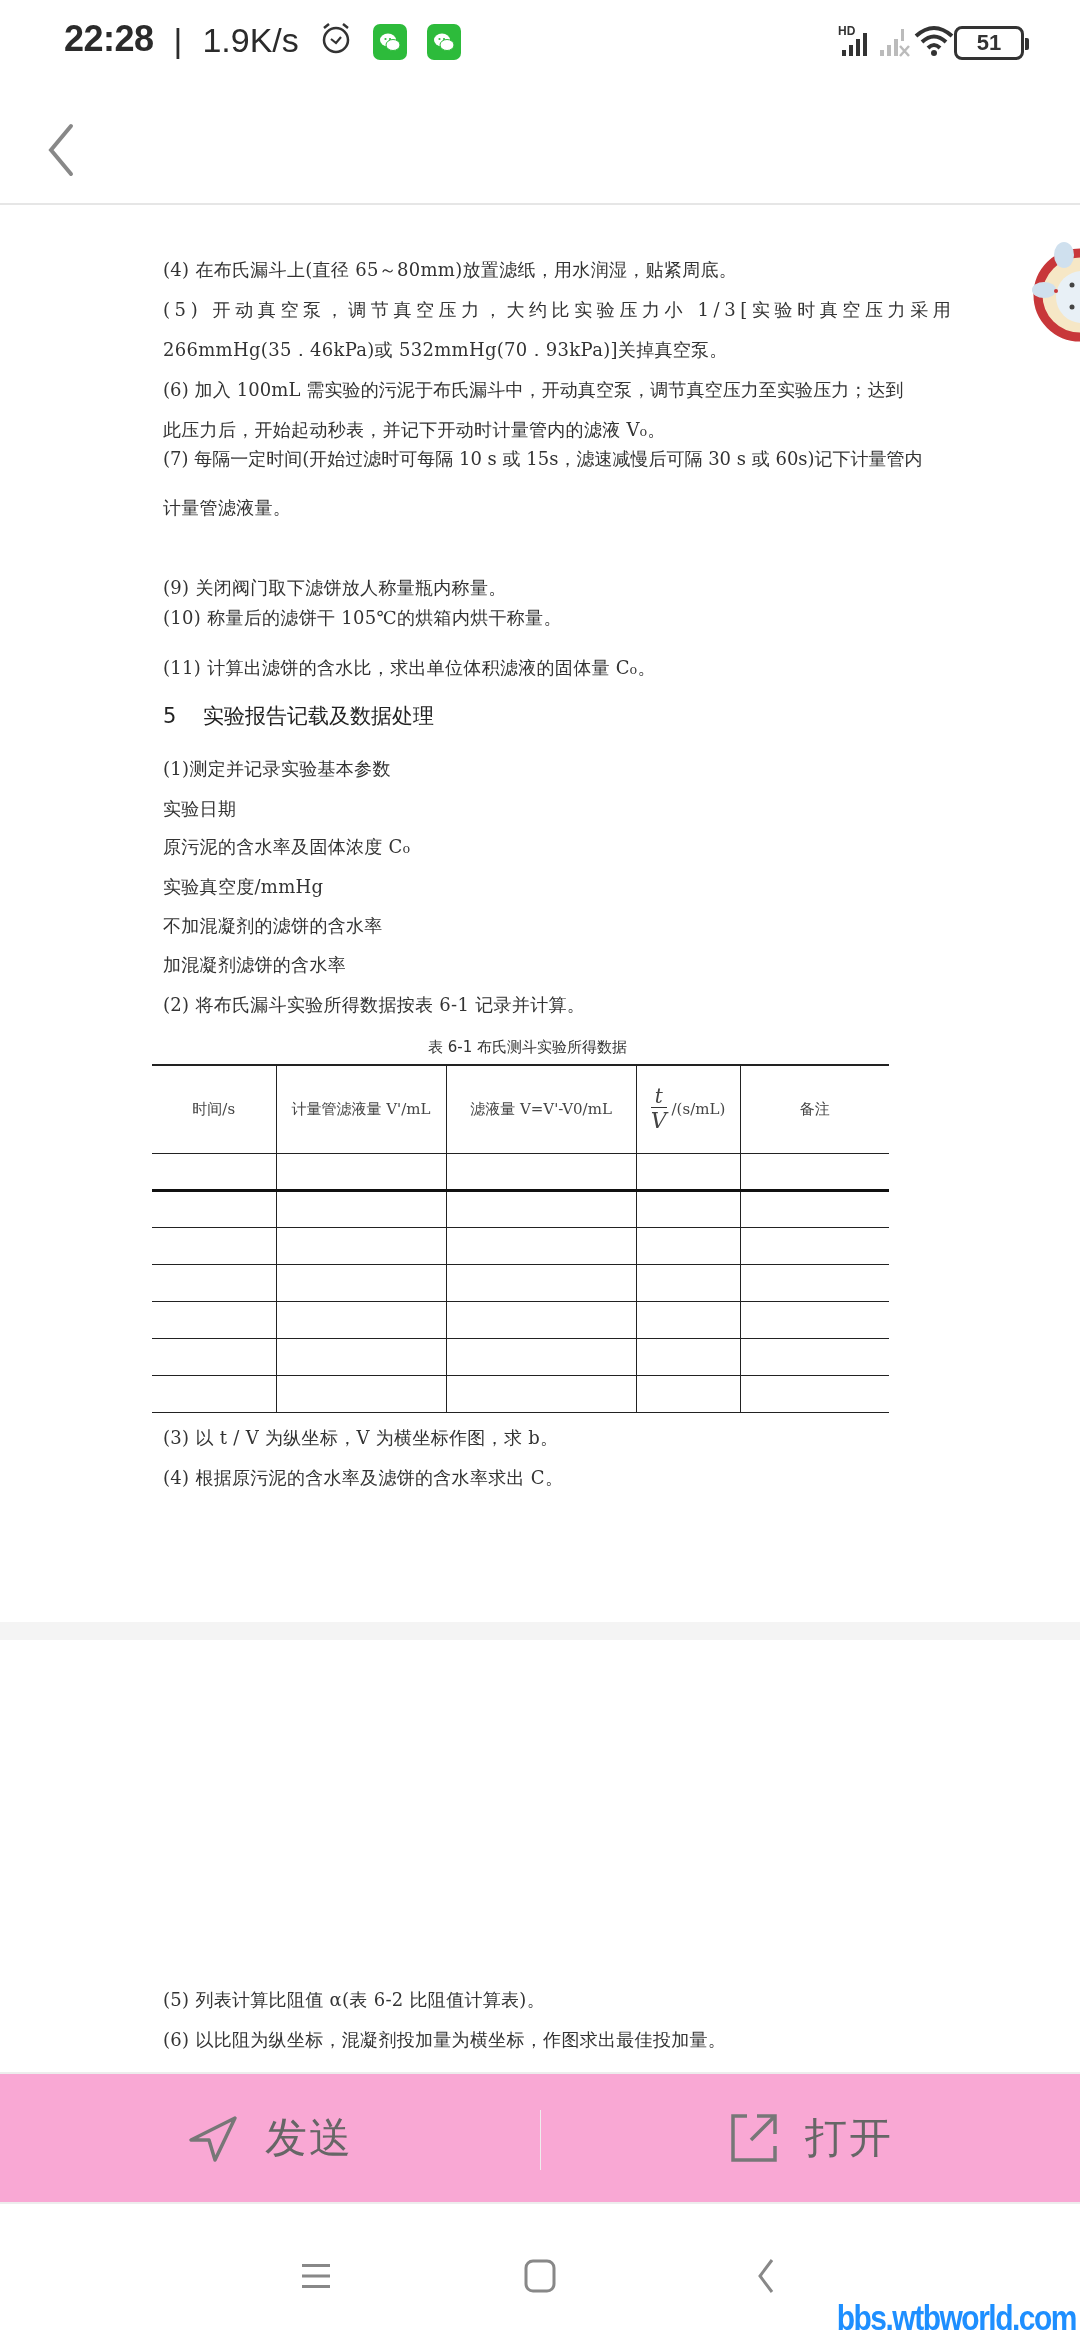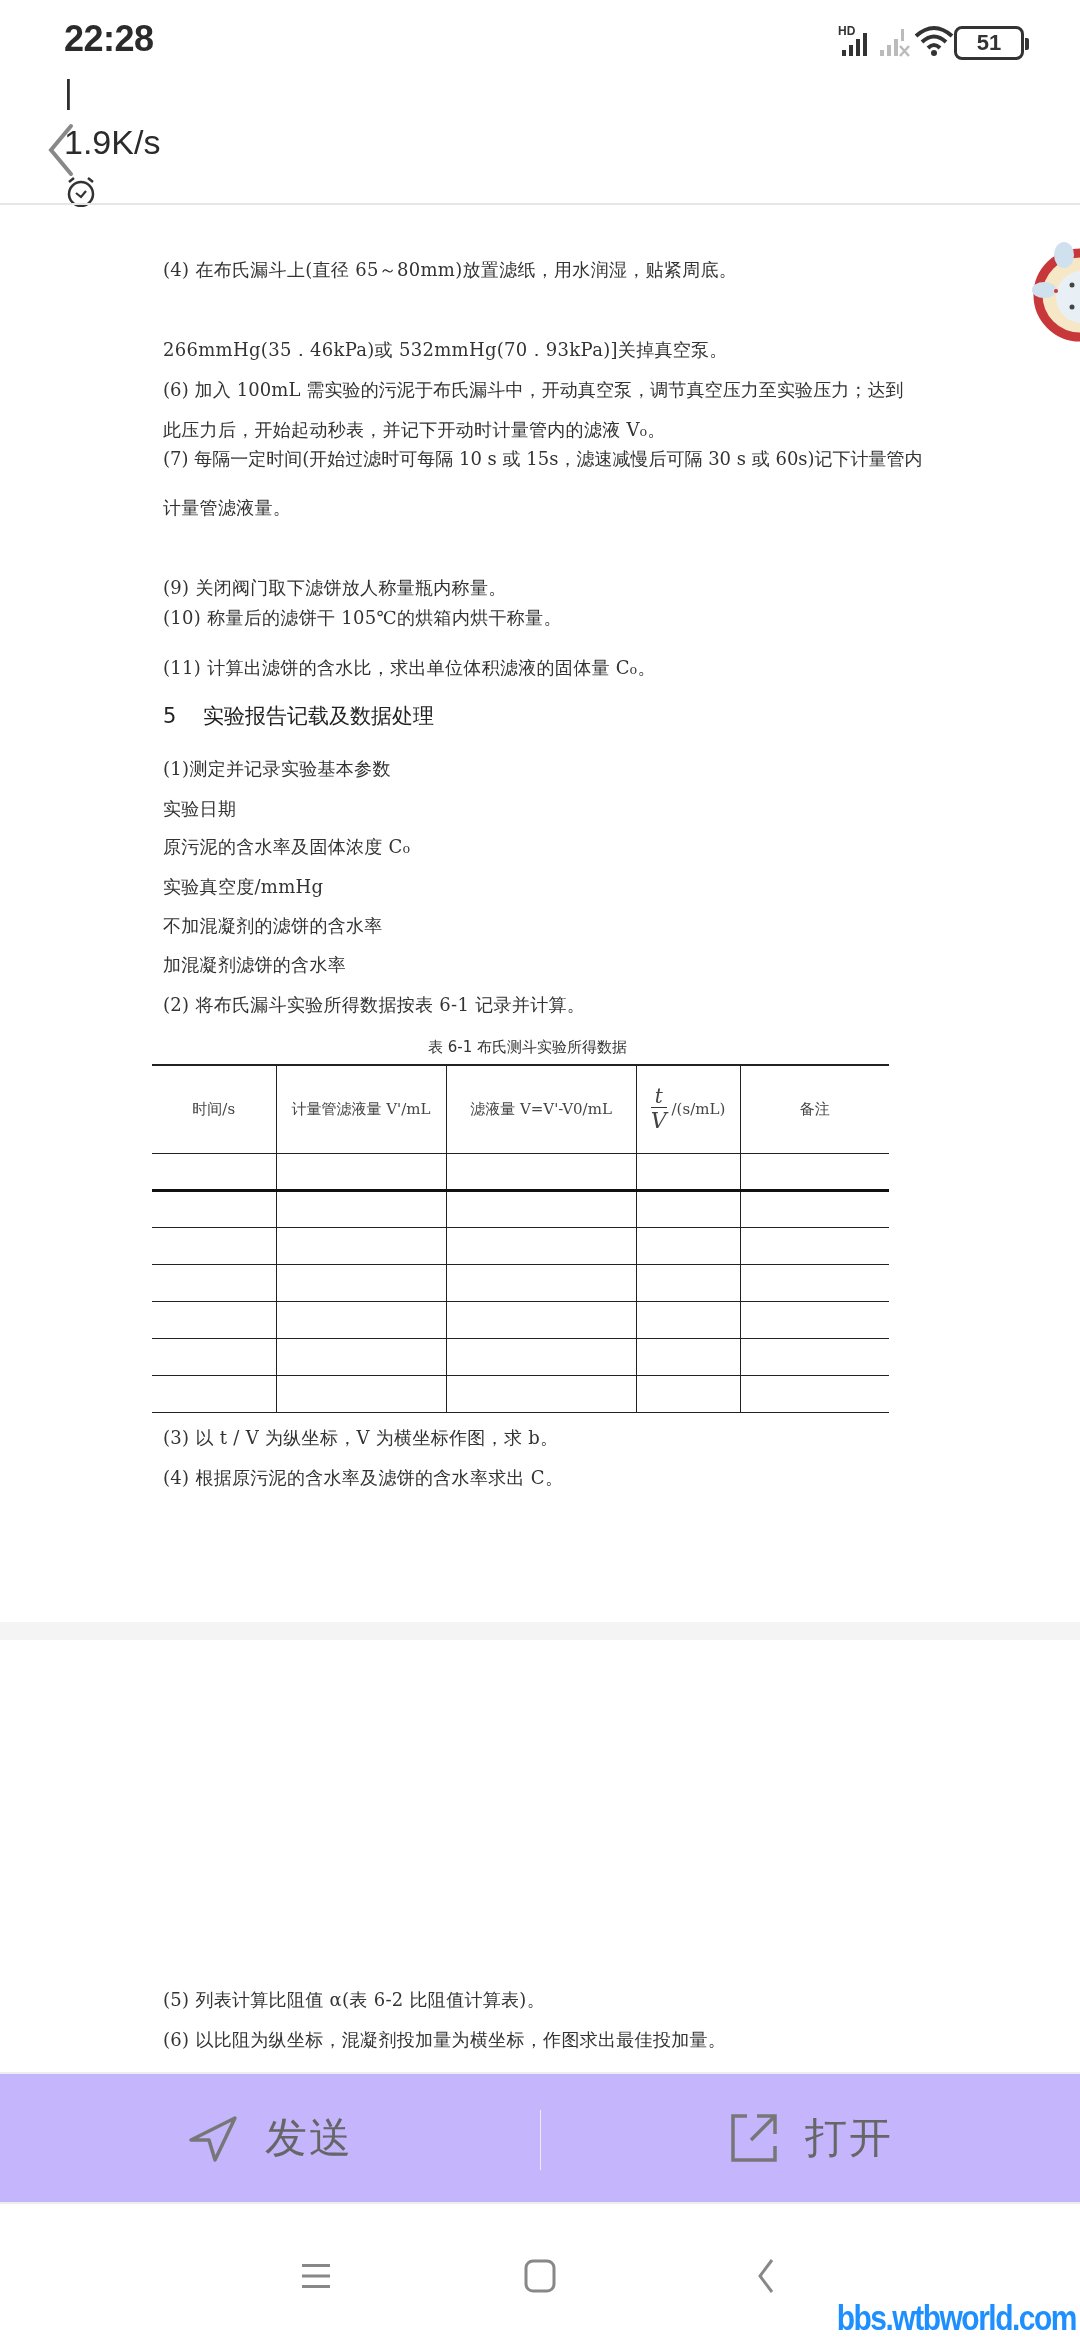--- a/index.html
+++ b/index.html
@@ -1,21 +1,21 @@
 <!DOCTYPE html>
 <html><head>
 <meta charset="utf-8">
 <style>
   * { box-sizing: border-box; margin: 0; padding: 0; }
   html, body { width: 1080px; height: 2340px; overflow: hidden; background: #ffffff; }
   body { position: relative; font-family: "DejaVu Sans", sans-serif; color: #222; }
 
   
   .status-bar { position: absolute; left: 0; top: 0; width: 1080px; height: 90px; display: flex; align-items: center; }
-  .status-left { position: absolute; left: 64px; top: 18px; display: flex; align-items: flex-start; gap: 12px; flex-direction: column; }
+  .status-left { position: absolute; left: 64px; top: 18px; display: flex; align-items: flex-end; gap: 20px; }
   .status-time { font-family: "Liberation Sans", sans-serif; font-size: 36px; font-weight: bold; color: #2b2b2b; letter-spacing: -0.5px; }
   .status-speed { font-family: "Liberation Sans", sans-serif; font-size: 34px; color: #2b2b2b; }
   .wechat-icon { width: 34px; height: 36px; background: #2dbb3b; border-radius: 7px; display: inline-flex; align-items: center; justify-content: center; }
   .status-right { position: absolute; right: 56px; top: 24px; display: flex; align-items: center; }
   .battery { width: 70px; height: 34px; border: 3px solid #333; border-radius: 8px; display: flex; align-items: center; justify-content: center; font-family: "Liberation Sans", sans-serif; font-size: 22px; font-weight: bold; color: #333; position: relative; }
   .battery::after { content: ""; position: absolute; right: -8px; top: 9px; width: 4px; height: 12px; background: #333; border-radius: 0 2px 2px 0; }
 
   
   .top-nav { position: absolute; left: 0; top: 90px; width: 1080px; height: 115px; border-bottom: 2px solid #e6e6e6; }
   .back-button { position: absolute; left: 30px; top: 20px; width: 60px; height: 80px; display: flex; align-items: center; justify-content: center; cursor: pointer; }
@@ -39,21 +39,21 @@
   .t61 tr td:first-child, .t61 tr th:first-child { border-left: none; }
   .t61 thead tr th { border-top: 2px solid #222; height: 88px; }
   .t61 tbody td { height: 37px; }
   .t61 tbody tr.thick td { border-bottom: 3px solid #111; }
   .frac { display: inline-flex; flex-direction: column; align-items: center; vertical-align: middle; font-style: italic; font-family: "DejaVu Serif", serif; }
   .frac .top { font-size: 20px; line-height: 22px; padding: 0 4px; border-bottom: 1.5px solid #333; }
   .frac .bot { font-size: 22px; line-height: 26px; }
   .unit-small { font-size: 15px; }
 
   
-  .action-bar { position: absolute; left: 0; top: 2072px; width: 1080px; height: 132px; background: #c4b5fd; border-top: 2px solid #ededed; border-bottom: 2px solid #ededed; display: flex; }
+  .action-bar { position: absolute; left: 0; top: 2072px; width: 1080px; height: 132px; background: #f9a8d4; border-top: 2px solid #ededed; border-bottom: 2px solid #ededed; display: flex; }
   .action-btn { flex: 1; display: flex; align-items: center; justify-content: center; gap: 26px; cursor: pointer; }
   .action-label { font-family: "DejaVu Sans", sans-serif; font-size: 42px; color: #666; letter-spacing: 2px; }
   .action-divider { position: absolute; left: 540px; top: 36px; width: 1px; height: 60px; background: #eee; }
 
   
   .nav-bar { position: absolute; left: 0; top: 2206px; width: 1080px; height: 134px; background: #fff; }
   .nav-btn { position: absolute; top: 50px; width: 60px; height: 40px; display: flex; align-items: center; justify-content: center; cursor: pointer; }
 
   .watermark { position: absolute; right: 4px; bottom: 2px; font-family: "Liberation Sans", sans-serif; font-weight: bold; font-size: 30px; color: #1e8fff; letter-spacing: -1.5px; transform: scaleY(1.15); transform-origin: bottom; }
 
@@ -138,20 +138,21 @@
           <ellipse cx="14" cy="55" rx="12" ry="8" fill="#cfe0ee"></ellipse>
           <ellipse cx="34" cy="20" rx="10" ry="13" fill="#cfe0ee"></ellipse>
           <circle cx="52" cy="62" r="26" fill="#e8f0f6"></circle>
           <circle cx="42" cy="50" r="2.5" fill="#444"></circle>
           <circle cx="42" cy="72" r="2.5" fill="#444"></circle>
           <circle cx="26" cy="56" r="2" fill="#c8373a"></circle>
         </svg>
     </div>
 
     <div class="doc-line" style="top:51px">(4)  在布氏漏斗上(直径 65～80mm)放置滤纸，用水润湿，贴紧周底。</div>
+    <div class="doc-line" style="top:91px;letter-spacing:4.6px">(5)  开动真空泵，调节真空压力，大约比实验压力小  1/3[实验时真空压力采用</div>
     <div class="doc-line" style="top:131px">266mmHg(35．46kPa)或 532mmHg(70．93kPa)]关掉真空泵。</div>
     <div class="doc-line" style="top:171px;letter-spacing:0.1px">(6)  加入 100mL 需实验的污泥于布氏漏斗中，开动真空泵，调节真空压力至实验压力；达到</div>
     <div class="doc-line" style="top:211px">此压力后，开始起动秒表，并记下开动时计量管内的滤液  V₀。</div>
     <div class="doc-line" style="top:240px;letter-spacing:0px">(7)  每隔一定时间(开始过滤时可每隔 10 s 或 15s，滤速减慢后可隔 30 s 或 60s)记下计量管内</div>
     <div class="doc-line" style="top:289px">计量管滤液量。</div>
     <div class="doc-line" style="top:369px">(9)  关闭阀门取下滤饼放人称量瓶内称量。</div>
     <div class="doc-line" style="top:399px">(10)  称量后的滤饼干 105℃的烘箱内烘干称量。</div>
     <div class="doc-line" style="top:449px">(11)  计算出滤饼的含水比，求出单位体积滤液的固体量  C₀。</div>
 
     <div class="doc-heading" style="top:495px">

